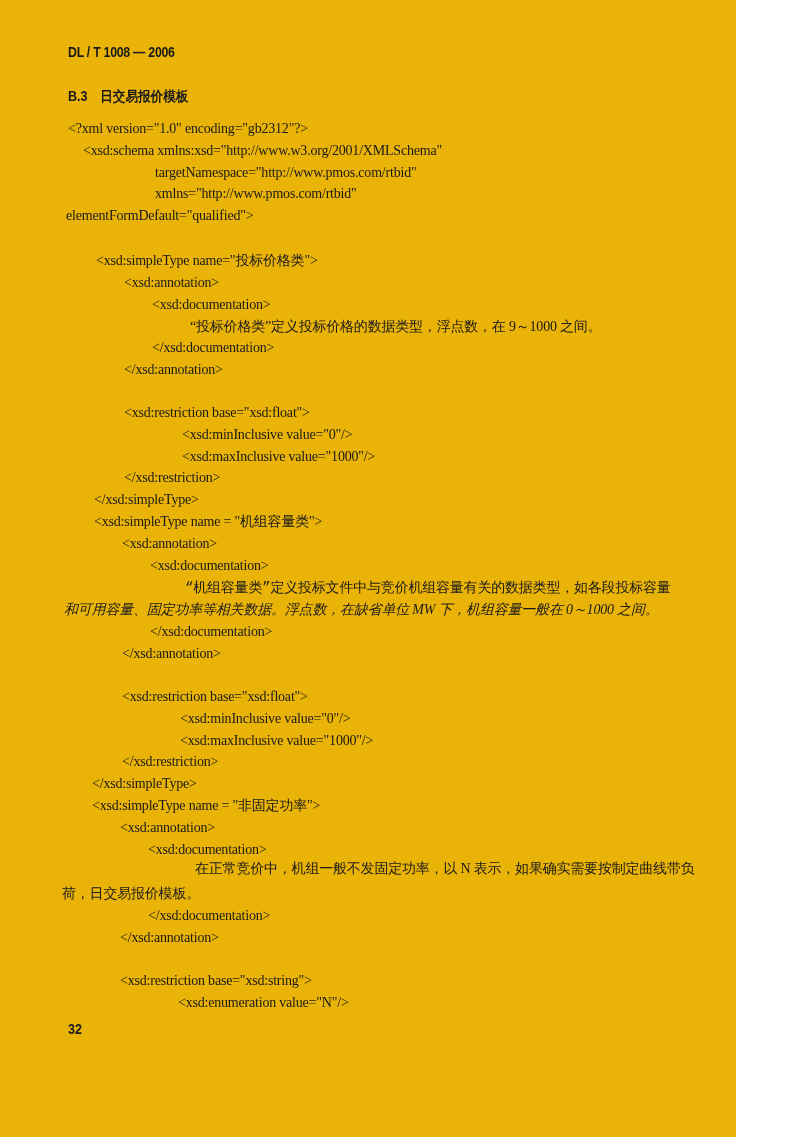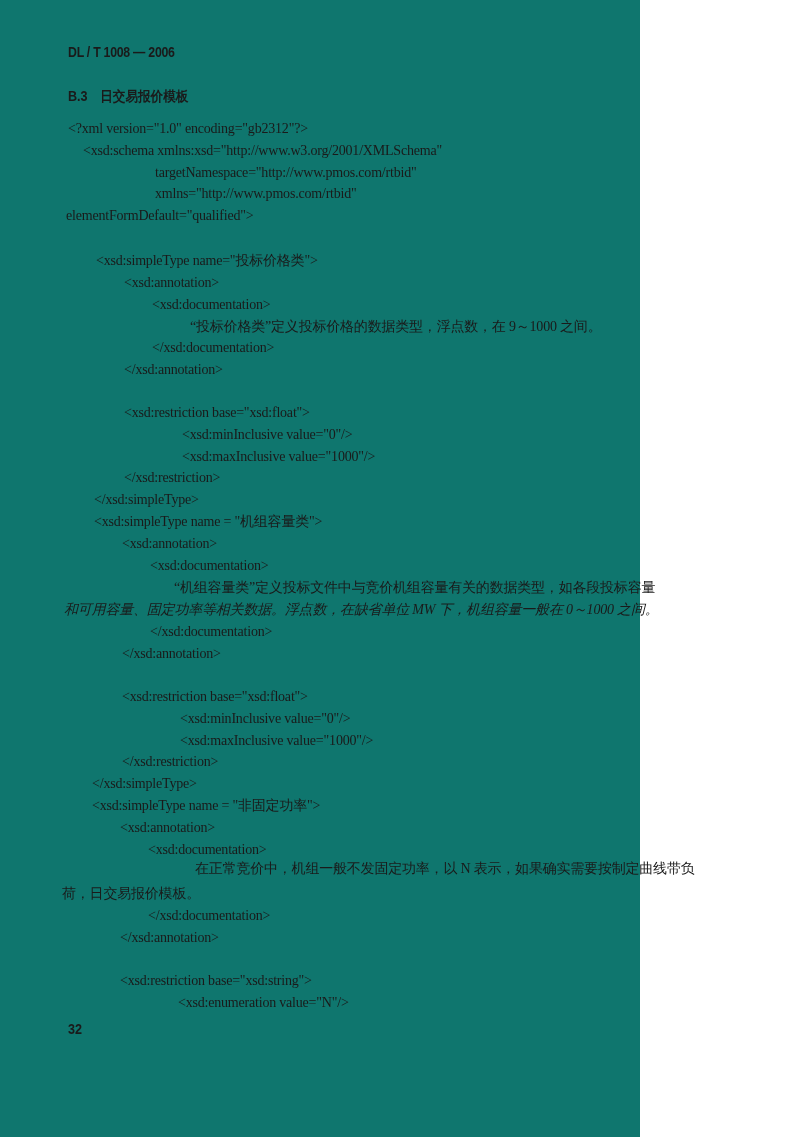--- a/index.html
+++ b/index.html
@@ -1,18 +1,18 @@
 <!DOCTYPE html>
 <html><head>
 <meta charset="utf-8">
 <style>
   html, body { margin:0; padding:0; background:#ffffff; }
   body { width:800px; height:1137px; position:relative; overflow:hidden;
          font-family:"Liberation Serif","DejaVu Serif",serif; color:#1a1a1a; }
-  .page { position:absolute; left:0; top:0; width:640px; height:1137px; background:#0f766e; }
+  .page { position:absolute; left:0; top:0; width:736px; height:1137px; background:#eab308; }
   .hdr { position:absolute; left:68px; top:44px; font-family:"Liberation Sans","DejaVu Sans",sans-serif;
          font-size:14px; font-weight:bold; letter-spacing:-0.3px; transform:scaleX(0.88); transform-origin:left; }
   .sec { position:absolute; left:68px; top:88px; font-family:"Liberation Sans","DejaVu Sans",sans-serif;
          font-size:14px; font-weight:bold; transform:scaleX(0.9); transform-origin:left; }
   .sec .num { margin-right:14px; }
   .ln { position:absolute; font-size:14px; line-height:18px; white-space:nowrap; letter-spacing:-0.2px; }
   .pg { position:absolute; left:68px; top:1021px; font-size:14px; font-weight:bold;
         font-family:"Liberation Sans","DejaVu Sans",sans-serif; transform:scaleX(0.9); transform-origin:left; }
 </style>
 </head>
@@ -36,21 +36,21 @@
       <div class="ln" style="left: 152px; top: 339px;">&lt;/xsd:documentation&gt;</div>
       <div class="ln" style="left: 124px; top: 361px;">&lt;/xsd:annotation&gt;</div>
       <div class="ln" style="left: 124px; top: 404px;">&lt;xsd:restriction base="xsd:float"&gt;</div>
       <div class="ln" style="left: 182px; top: 426px;">&lt;xsd:minInclusive value="0"/&gt;</div>
       <div class="ln" style="left: 182px; top: 448px;">&lt;xsd:maxInclusive value="1000"/&gt;</div>
       <div class="ln" style="left: 124px; top: 469px;">&lt;/xsd:restriction&gt;</div>
       <div class="ln" style="left: 94px; top: 491px;">&lt;/xsd:simpleType&gt;</div>
       <div class="ln" style="left: 94px; top: 513px;">&lt;xsd:simpleType name = "机组容量类"&gt;</div>
       <div class="ln" style="left: 122px; top: 535px;">&lt;xsd:annotation&gt;</div>
       <div class="ln" style="left: 150px; top: 557px;">&lt;xsd:documentation&gt;</div>
-      <div class="ln" style="left: 174px; top: 579px;">“机组容量类”定义投标文件中与竞价机组容量有关的数据类型，如各段投标容量</div>
+      <div class="ln" style="left: 185px; top: 579px; font-family: Liberation Mono, monospace;">“机组容量类”定义投标文件中与竞价机组容量有关的数据类型，如各段投标容量</div>
       <div class="ln" style="left: 64px; top: 601px; font-style: italic;">和可用容量、固定功率等相关数据。浮点数，在缺省单位 MW 下，机组容量一般在 0～1000 之间。</div>
       <div class="ln" style="left: 150px; top: 623px;">&lt;/xsd:documentation&gt;</div>
       <div class="ln" style="left: 122px; top: 645px;">&lt;/xsd:annotation&gt;</div>
       <div class="ln" style="left: 122px; top: 688px;">&lt;xsd:restriction base="xsd:float"&gt;</div>
       <div class="ln" style="left: 180px; top: 710px;">&lt;xsd:minInclusive value="0"/&gt;</div>
       <div class="ln" style="left: 180px; top: 732px;">&lt;xsd:maxInclusive value="1000"/&gt;</div>
       <div class="ln" style="left: 122px; top: 753px;">&lt;/xsd:restriction&gt;</div>
       <div class="ln" style="left: 92px; top: 775px;">&lt;/xsd:simpleType&gt;</div>
       <div class="ln" style="left: 92px; top: 797px;">&lt;xsd:simpleType name = "非固定功率"&gt;</div>
       <div class="ln" style="left: 120px; top: 819px;">&lt;xsd:annotation&gt;</div>

